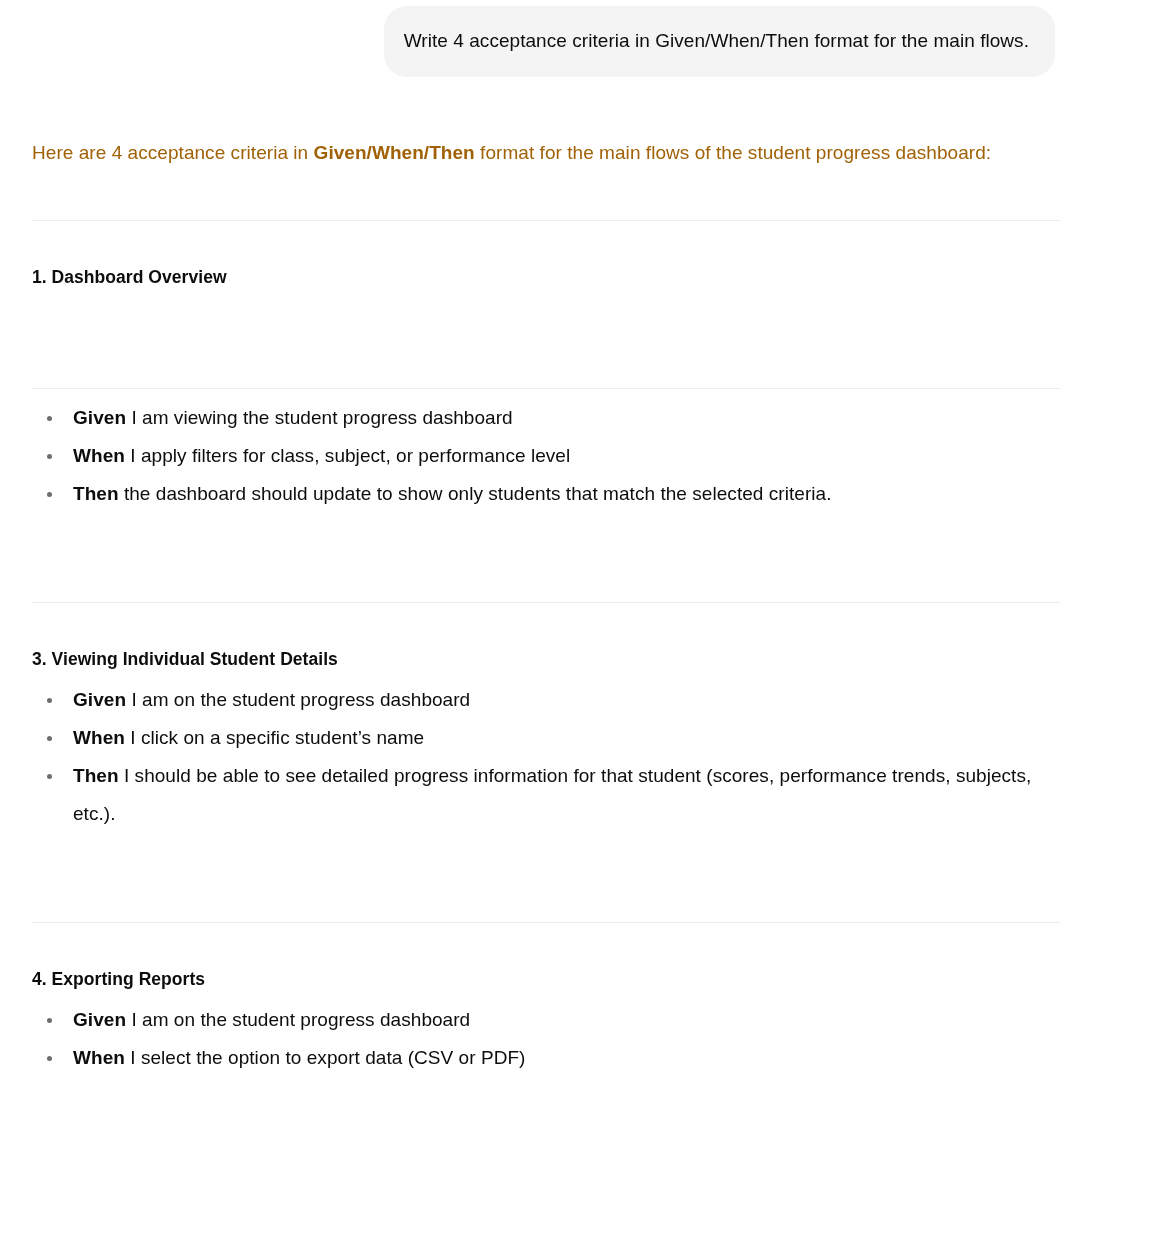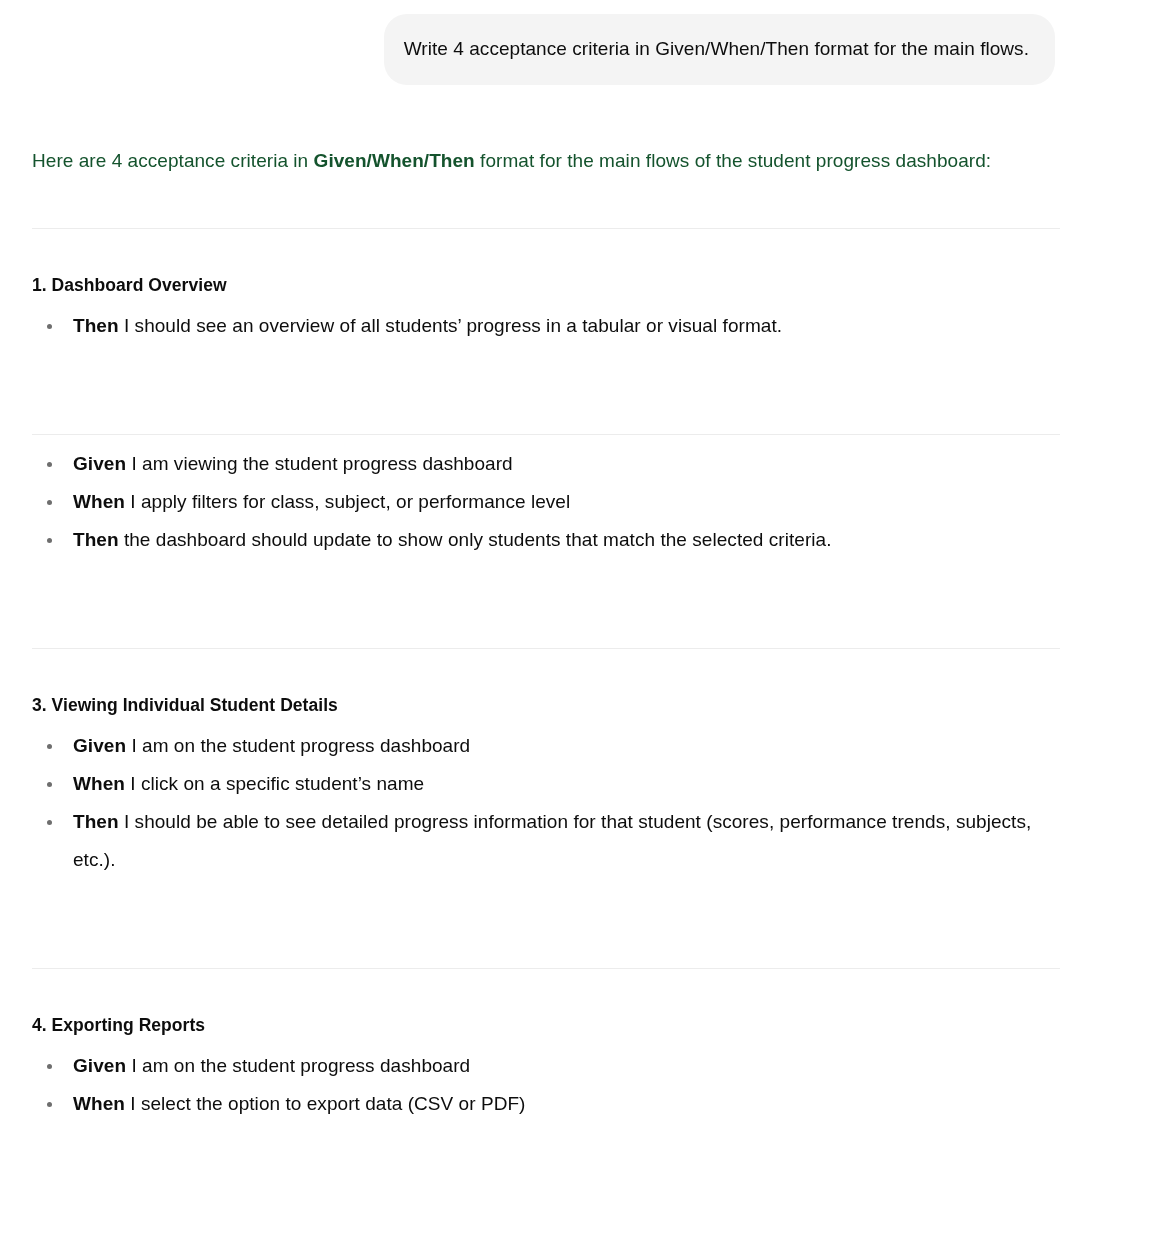--- a/index.html
+++ b/index.html
@@ -20,21 +20,21 @@
     width: 1165px;
     min-height: 1242px;
     box-sizing: border-box;
     padding: 0;
   }
 
   
   .user-row {
     display: flex;
     justify-content: flex-end;
-    padding: 14px 110px 0 0;
+    padding: 6px 110px 0 0;
   }
   .user-bubble {
     background: #f4f4f4;
     border-radius: 23px;
     padding: 19px 26px 20px 20px;
     max-width: 714px;
     box-sizing: border-box;
   }
   .user-bubble .msg {
     font-size: 19px;
@@ -44,21 +44,21 @@
     word-wrap: break-word;
   }
 
   
   .answer {
     padding: 0 105px 0 32px;
   }
   .intro {
     font-size: 19px;
     line-height: 37px;
-    color: #14532d;
+    color: #a16207;
     margin: 57px 0 0 0;
     letter-spacing: 0.05px;
   }
   .intro b { font-weight: 700; }
 
   hr.rule {
     border: 0;
     border-top: 1px solid #ececec;
     margin: 49px 0 0 0;
     width: 1028px;
@@ -117,21 +117,20 @@
   <div class="answer">
 
     <p class="intro">
       <span>Here are 4 acceptance criteria in </span><b>Given/When/Then</b><span> format for the main flows of the student progress dashboard:</span>
     </p>
 
     <hr class="rule">
     <div class="section">
       <h3 class="section-title">1. Dashboard Overview</h3>
       <ul class="criteria">
-        <li><span class="kw">Then</span><span> I should see an overview of all students’ progress in a tabular or visual format.</span></li>
       </ul>
       <div class="sec-bottom-pad"></div>
     </div>
 
     <hr class="rule">
     <div class="section">
       <ul class="criteria">
         <li><span class="kw">Given</span><span> I am viewing the student progress dashboard</span></li>
         <li><span class="kw">When</span><span> I apply filters for class, subject, or performance level</span></li>
         <li><span class="kw">Then</span><span> the dashboard should update to show only students that match the selected criteria.</span></li>

